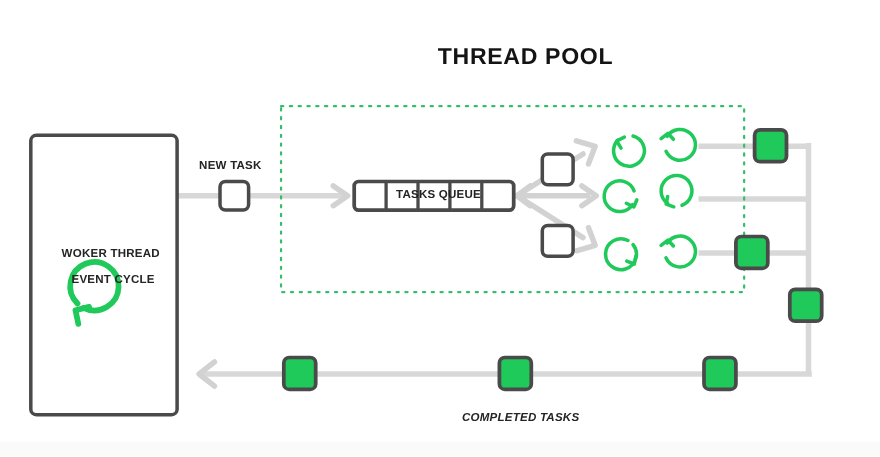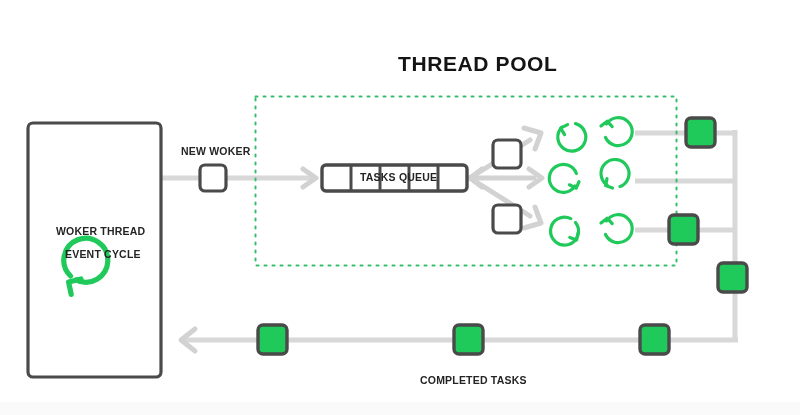--- a/index.html
+++ b/index.html
@@ -25,40 +25,41 @@
   .lbl {
     position: absolute;
     font-family: "Liberation Sans", sans-serif;
     font-weight: bold;
     color: #242424;
     white-space: nowrap;
     letter-spacing: 0.2px;
   }
   #title-thread-pool {
     left: 398px;
-    top: 52px;
+    top: 40px;
     font-size: 21px;
     letter-spacing: 0.6px;
     color: #141414;
   }
   #label-new-task {
     left: 181px;
     top: 145px;
     font-size: 10.5px;
   }
   #label-tasks-queue {
     left: 360px;
     top: 145px;
     font-size: 10.5px;
     margin-top: 26px;
   }
   #label-completed-tasks {
     left: 420px;
     top: 374px;
     font-size: 10.5px;
+    font-style: italic;
   }
   #label-worker-line1 {
     left: 56px;
     top: 225px;
     font-size: 10.5px;
   }
   #label-worker-line2 {
     left: 65px;
     top: 248px;
     font-size: 10.5px;
@@ -181,21 +182,21 @@
     <rect x="669" y="215" width="29" height="29" rx="5" fill="#1FC95A" stroke="#4A4A4A" stroke-width="3.4"></rect>
     <rect x="718" y="263" width="29" height="29" rx="5" fill="#1FC95A" stroke="#4A4A4A" stroke-width="3.4"></rect>
 
     <rect x="258" y="325" width="29" height="29" rx="5" fill="#1FC95A" stroke="#4A4A4A" stroke-width="3.4"></rect>
     <rect x="454" y="325" width="29" height="29" rx="5" fill="#1FC95A" stroke="#4A4A4A" stroke-width="3.4"></rect>
     <rect x="640" y="325" width="29" height="29" rx="5" fill="#1FC95A" stroke="#4A4A4A" stroke-width="3.4"></rect>
   </svg>
 
   <div class="lbl" id="title-thread-pool">THREAD POOL</div>
 
-  <div class="lbl" id="label-new-task">NEW WOKER</div>
+  <div class="lbl" id="label-new-task">NEW TASK</div>
 
   <div class="lbl" id="label-tasks-queue">TASKS QUEUE</div>
 
   <div class="lbl" id="label-completed-tasks">COMPLETED TASKS</div>
 
   <div class="lbl" id="label-worker-line1">WOKER THREAD</div>
 
   <div class="lbl" id="label-worker-line2">EVENT CYCLE</div>
 
   <div id="bottom-strip"></div>

